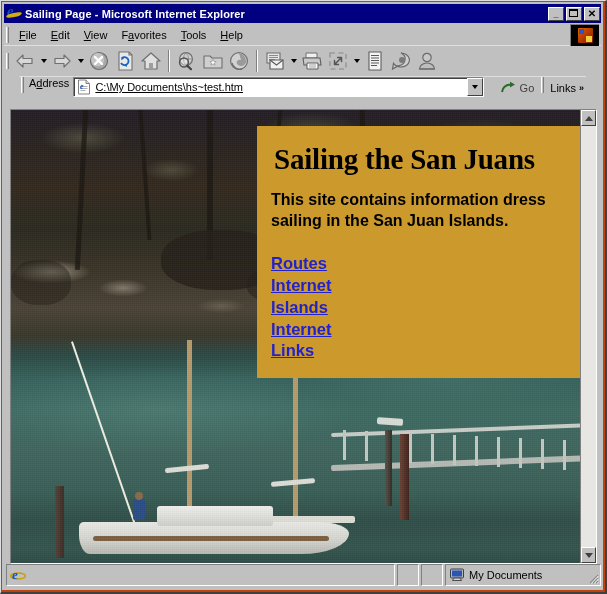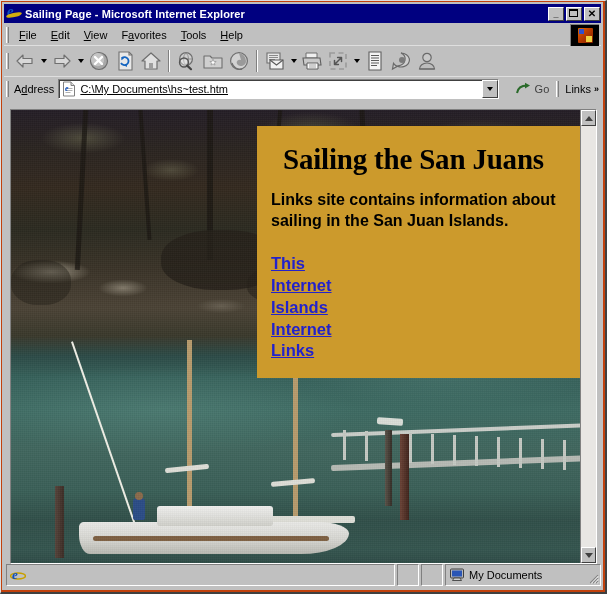--- a/index.html
+++ b/index.html
@@ -201,23 +201,22 @@
   .caret-dn {
     width: 0; height: 0;
     border-left: 3px solid transparent;
     border-right: 3px solid transparent;
     border-top: 4px solid #000;
   }
 
   
   .addrbar {
     height: 24px;
-    margin: 0 1px;
+    margin: 0 16px;
     display: flex;
-    align-items: center;
     background: #c0c0c0;
     border-top: 1px solid #dfdfdf;
   }
   .addr-label {
     font-size: 11px;
     color: #000;
     padding: 0 4px 0 2px;
     white-space: nowrap;
   }
   .addr-field {
@@ -456,21 +455,21 @@
     height: 252px;
     background: #cc9a2c;
     padding: 14px 16px 0 14px;
     box-sizing: border-box;
   }
   .gold-h1 {
     font-family: "Liberation Serif", serif;
     font-weight: bold;
     font-size: 29px;
     color: #000000;
-    margin: 4px 0 16px 12px;
+    margin: 4px 0 16px 3px;
     line-height: 1.05;
     white-space: nowrap;
     letter-spacing: -0.2px;
   }
   .gold-p {
     font-family: "Liberation Sans", sans-serif;
     font-weight: bold;
     font-size: 16px;
     color: #000000;
     line-height: 1.28;
@@ -794,23 +793,23 @@
         <div class="dock-post" style="left:232px; top:30px; height:30px;"></div>
         <div class="dock-piling" style="left:69px;  top:24px; height:86px;"></div>
         <div class="dock-piling2" style="left:54px;  top:20px; height:76px;"></div>
         <div class="dock-rail" style="left:46px;  top:8px;  width:26px; height:7px; background:#d8dcd6; transform:rotate(4deg);"></div>
       </div>
 
       <div class="noise"></div>
 
       <div class="gold-box">
         <div class="gold-h1">Sailing the San Juans</div>
-        <div class="gold-p">Links site contains information about sailing in the San Juan Islands.</div>
+        <div class="gold-p">This site contains information dress sailing in the San Juan Islands.</div>
         <div class="gold-links">
-          <a href="#">This</a>
+          <a href="#">Routes</a>
           <a href="#">Internet</a>
           <a href="#">Islands</a>
           <a href="#">Internet</a>
           <a href="#">Links</a>
         </div>
       </div>
     </div>
 
     <div class="vscroll">
       <span class="sb-btn">

